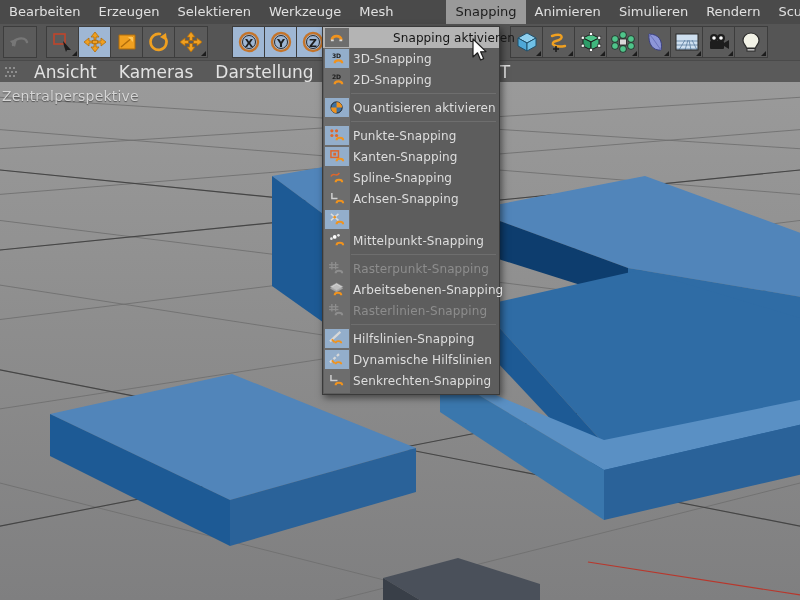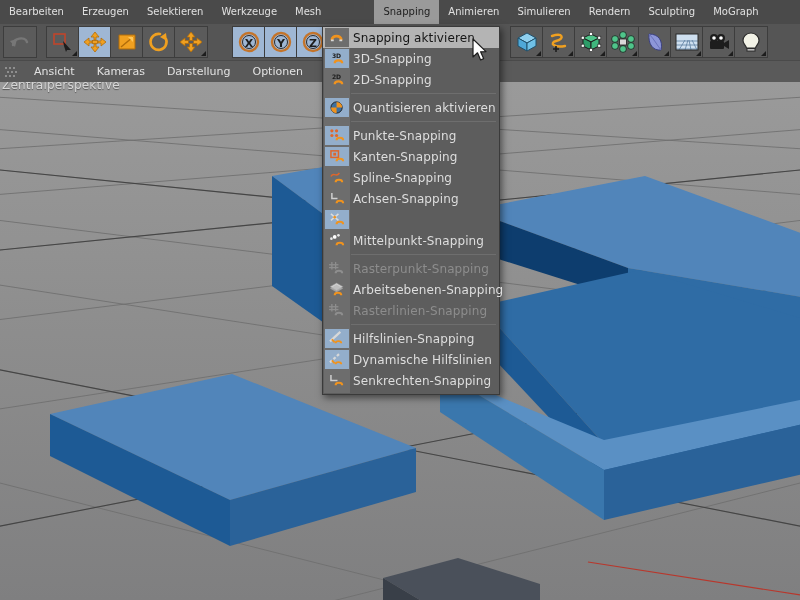--- a/index.html
+++ b/index.html
@@ -9,38 +9,38 @@
     background: #3b3b3b;
     font-family: "DejaVu Sans", "Liberation Sans", sans-serif;
   }
   #app { position: relative; width: 800px; height: 600px; overflow: hidden; }
 
   
   #viewport { position: absolute; left: 0; top: 82px; width: 800px; height: 518px; overflow: hidden; background: #8d8d8d; }
   #scene { position: absolute; left: 0; top: -82px; width: 800px; height: 600px; display: block; }
 
   .vp-label {
-    position: absolute; left: 2px; top: 78px;
-    font-size: 12px; color: #d6d6d6;
+    position: absolute; left: 2px; top: 88px;
+    font-size: 14px; color: #d6d6d6;
     letter-spacing: .2px;
     text-shadow: 0 1px 1px rgba(0,0,0,.45);
     z-index: 5;
   }
 
   
   #menubar {
     position: absolute; left: 0; top: 0; width: 800px; height: 24px;
     background: #4a4a4a;
     display: flex; align-items: center;
     z-index: 30;
   }
   .menu-item {
     height: 24px; line-height: 24px;
     padding: 0 9px;
-    font-size: 10px; color: #e0e0e0;
+    font-size: 13px; color: #e0e0e0;
     white-space: nowrap; cursor: default;
   }
   .menu-item.active { background: #9a9a9a; color: #1d1d1d; margin-left: 44px; }
 
   
   #toolbar {
     position: absolute; left: 0; top: 24px; width: 800px; height: 36px;
     background: #555555;
     z-index: 20;
   }
@@ -69,21 +69,21 @@
   
   #vpmenu {
     position: absolute; left: 0; top: 60px; width: 800px; height: 22px;
     background: #5a5a5a;
     display: flex; align-items: center;
     z-index: 18;
     border-top: 1px solid #4a4a4a;
   }
   .vpm-grip { width: 16px; height: 14px; margin: 0 3px 0 4px; }
   .vpm-item {
-    font-size: 11px; color: #e2e2e2;
+    font-size: 17px; color: #e2e2e2;
     padding: 0 11px; line-height: 22px; white-space: nowrap;
   }
 
   
   #dropdown {
     position: absolute; left: 322px; top: 26px;
     width: 178px;
     background: #5d5d5d;
     border: 1px solid #3a3a3a;
     box-shadow: 2px 3px 7px rgba(0,0,0,.5);
@@ -105,21 +105,21 @@
     width: 24px; height: 19px; margin-right: 4px;
     display: flex; align-items: center; justify-content: center;
     flex: 0 0 24px;
     background: #6d6d6d;
   }
   .dd-ico.onblue { background: #93aecb; }
   .dd-label {
     font-size: 12px; color: #dedede; white-space: nowrap;
     letter-spacing: .1px;
   }
-  .dd-item.hl .dd-label { color: #151515; }
+  .dd-item.hl .dd-label { color: #151515; margin-left: 40px; }
   .dd-item.grey .dd-label { color: #8d8d8d; }
   .dd-sep {
     height: 1px; background: #474747;
     margin: 3px 3px 3px 28px;
     border-bottom: 1px solid #6e6e6e;
     position: relative; z-index: 2;
   }
 
   
   #cursor { position: absolute; left: 472px; top: 38px; z-index: 99; }

